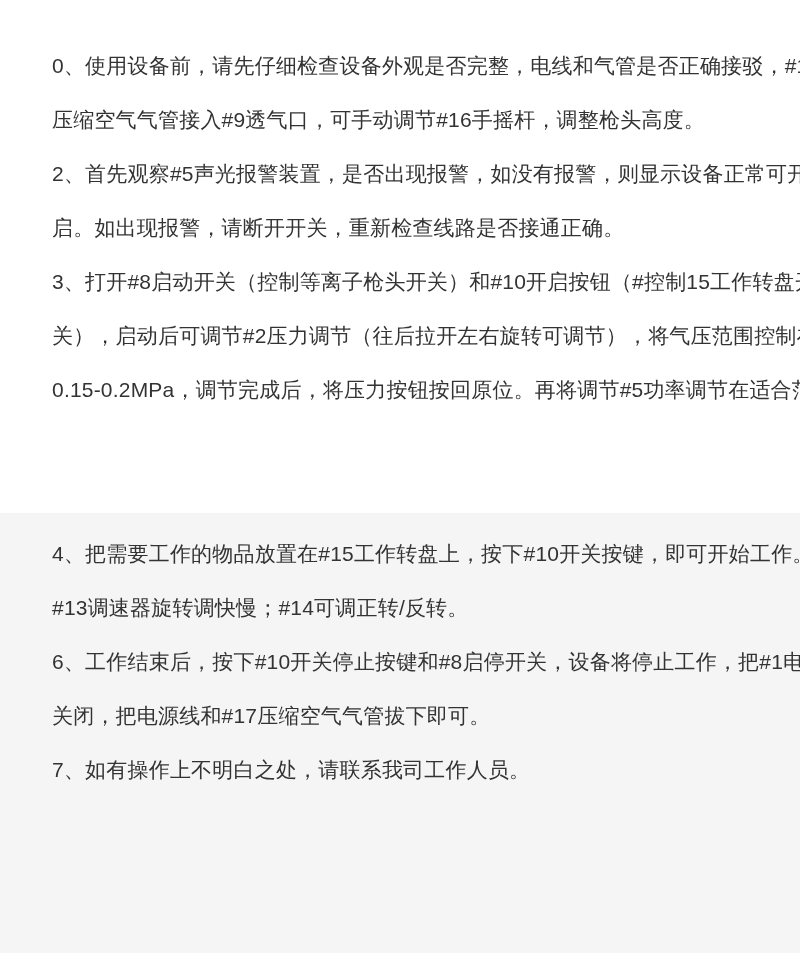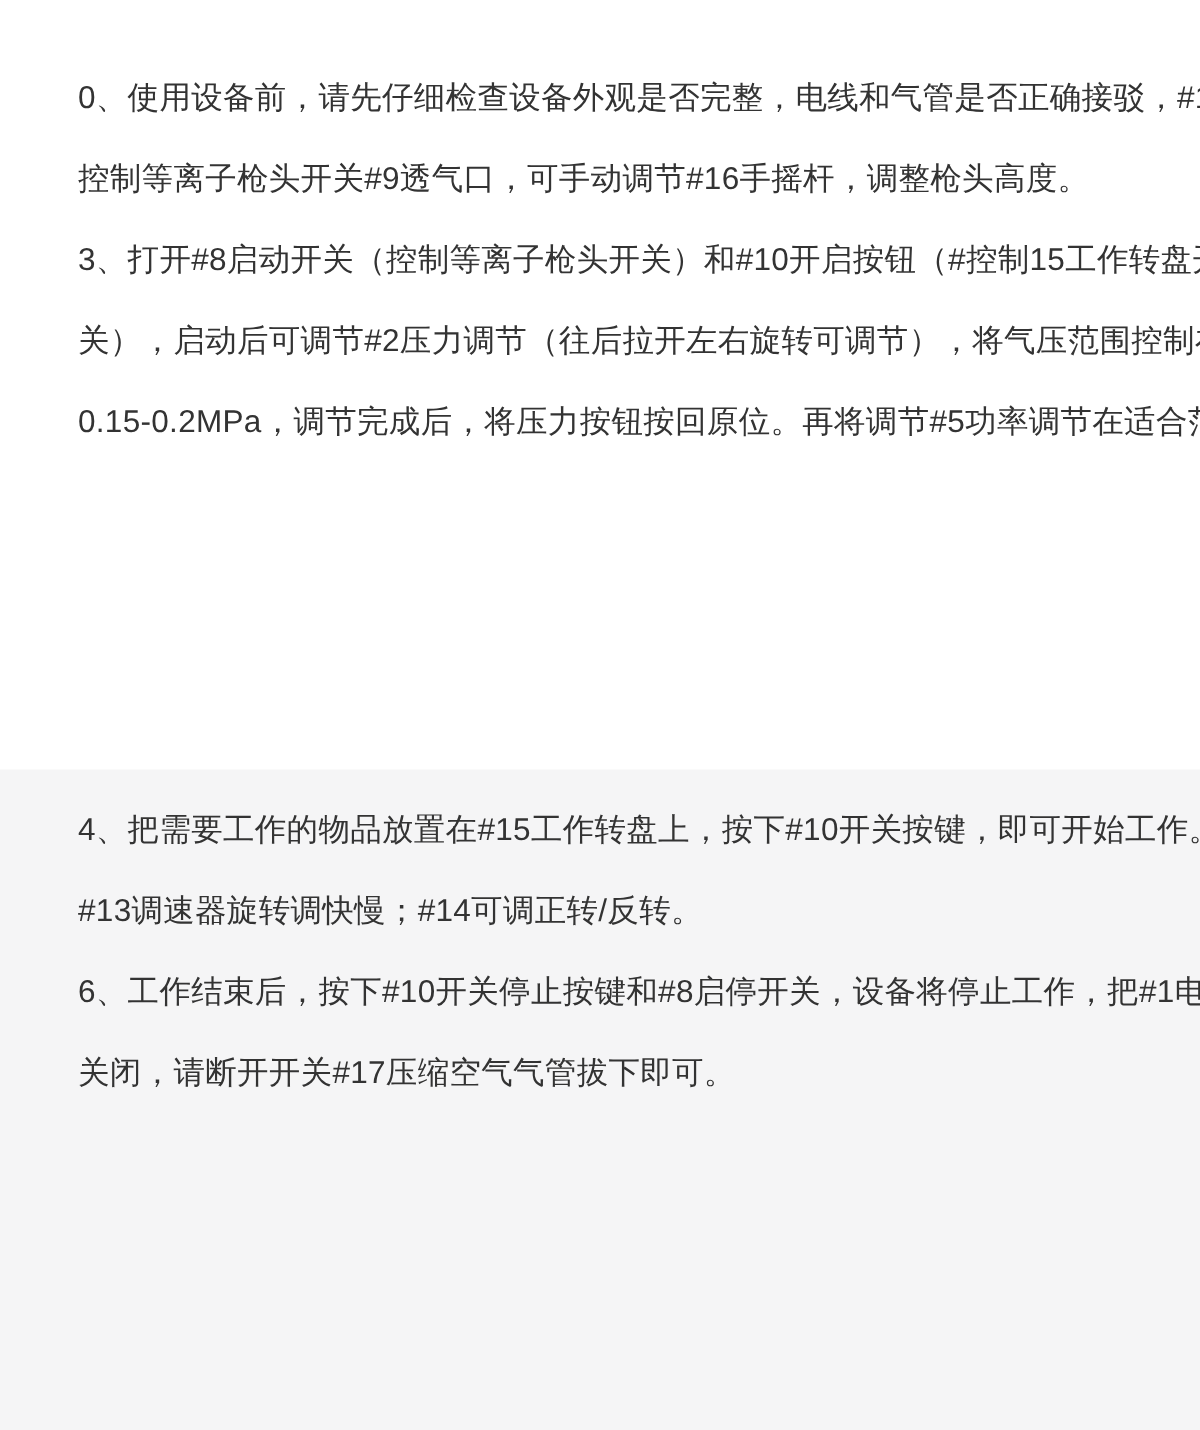--- a/index.html
+++ b/index.html
@@ -54,35 +54,42 @@
   }
 </style>
 </head>
 <body>
 
 <div class="page">
 
   <section class="sec sec-top">
     <div class="para">
       <span class="line">0、使用设备前，请先仔细检查设备外观是否完整，电线和气管是否正确接驳，#17</span>
-      <span class="line">控制等离子枪头开关#9透气口，可手动调节#16手摇杆，调整枪头高度。</span>
+      <span class="line">压缩空气气管接入#9透气口，可手动调节#16手摇杆，调整枪头高度。</span>
+    </div>
+    <div class="para">
+      <span class="line">2、首先观察#5声光报警装置，是否出现报警，如没有报警，则显示设备正常可开</span>
+      <span class="line">启。如出现报警，请断开开关，重新检查线路是否接通正确。</span>
     </div>
     <div class="para">
       <span class="line">3、打开#8启动开关（控制等离子枪头开关）和#10开启按钮（#控制15工作转盘开</span>
       <span class="line">关），启动后可调节#2压力调节（往后拉开左右旋转可调节），将气压范围控制在</span>
       <span class="line">0.15-0.2MPa，调节完成后，将压力按钮按回原位。再将调节#5功率调节在适合范</span>
     </div>
   </section>
 
   <section class="sec sec-bottom">
     <div class="para">
       <span class="line">4、把需要工作的物品放置在#15工作转盘上，按下#10开关按键，即可开始工作。</span>
     </div>
     <div class="para">
       <span class="line">#13调速器旋转调快慢；#14可调正转/反转。</span>
     </div>
     <div class="para">
       <span class="line">6、工作结束后，按下#10开关停止按键和#8启停开关，设备将停止工作，把#1电源</span>
-      <span class="line">关闭，请断开开关#17压缩空气气管拔下即可。</span>
+      <span class="line">关闭，把电源线和#17压缩空气气管拔下即可。</span>
+    </div>
+    <div class="para">
+      <span class="line">7、如有操作上不明白之处，请联系我司工作人员。</span>
     </div>
   </section>
 
 </div>
 
 </body></html>

